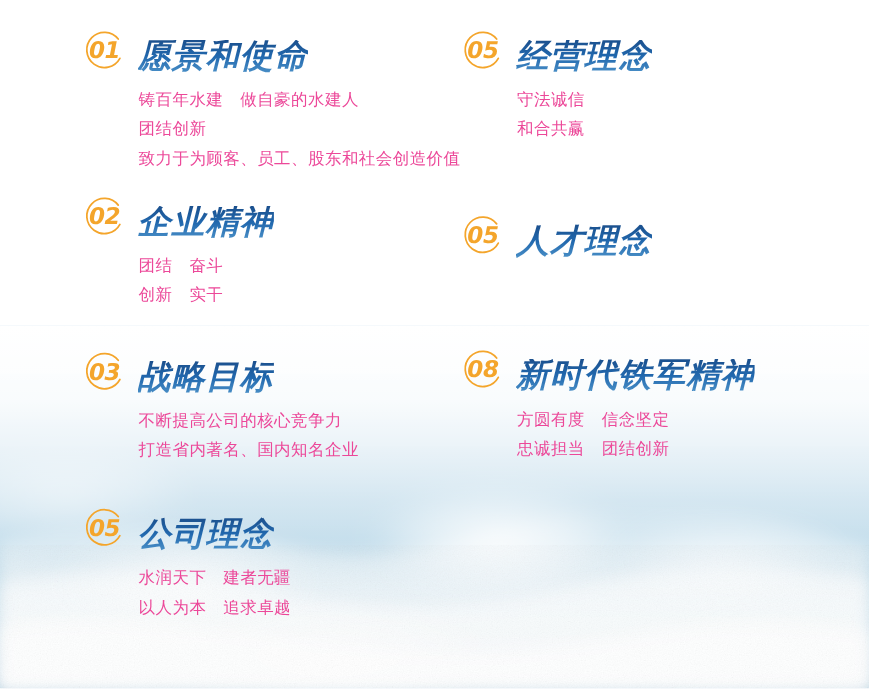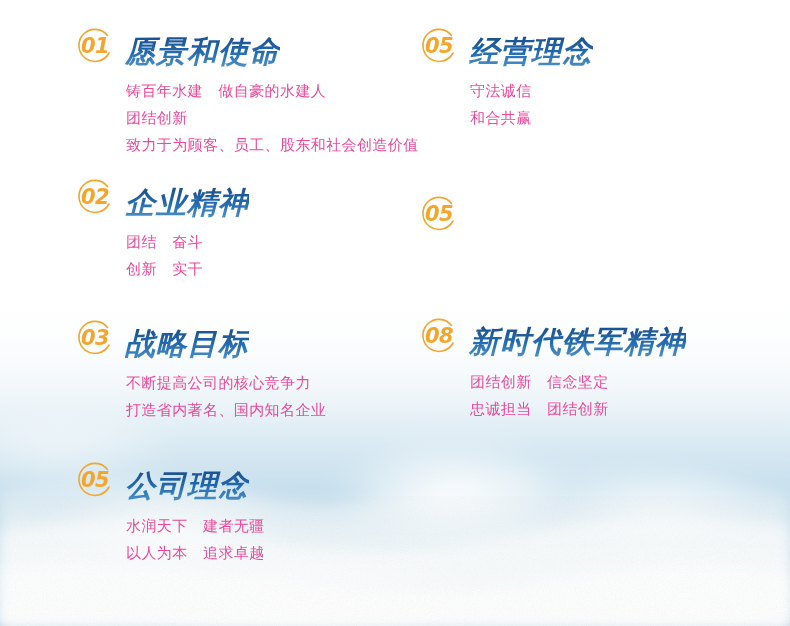--- a/index.html
+++ b/index.html
@@ -324,35 +324,36 @@
       </div>
 
       <div class="section s06">
         <div class="head-row">
           <div class="num-badge">
             <svg viewBox="0 0 42 42">
               <path d="M33.5 9.5 A16 16 0 1 0 35 27" fill="none" stroke="#F4A52B" stroke-width="1.6" stroke-linecap="round"></path>
             </svg>
             <span class="num-text">05</span>
           </div>
+          <div class="sec-title">人才理念</div>
         </div>
       </div>
 
 
       <div class="section s08">
         <div class="head-row">
           <div class="num-badge">
             <svg viewBox="0 0 42 42">
               <path d="M33.5 9.5 A16 16 0 1 0 35 27" fill="none" stroke="#F4A52B" stroke-width="1.6" stroke-linecap="round"></path>
             </svg>
             <span class="num-text">08</span>
           </div>
           <div class="sec-title">新时代铁军精神</div>
         </div>
         <div class="lines">
-          <div class="line">团结创新　信念坚定</div>
+          <div class="line">方圆有度　信念坚定</div>
           <div class="line">忠诚担当　团结创新</div>
         </div>
       </div>
 
     </div>
   </div>
 </div>
 
 </body></html>

